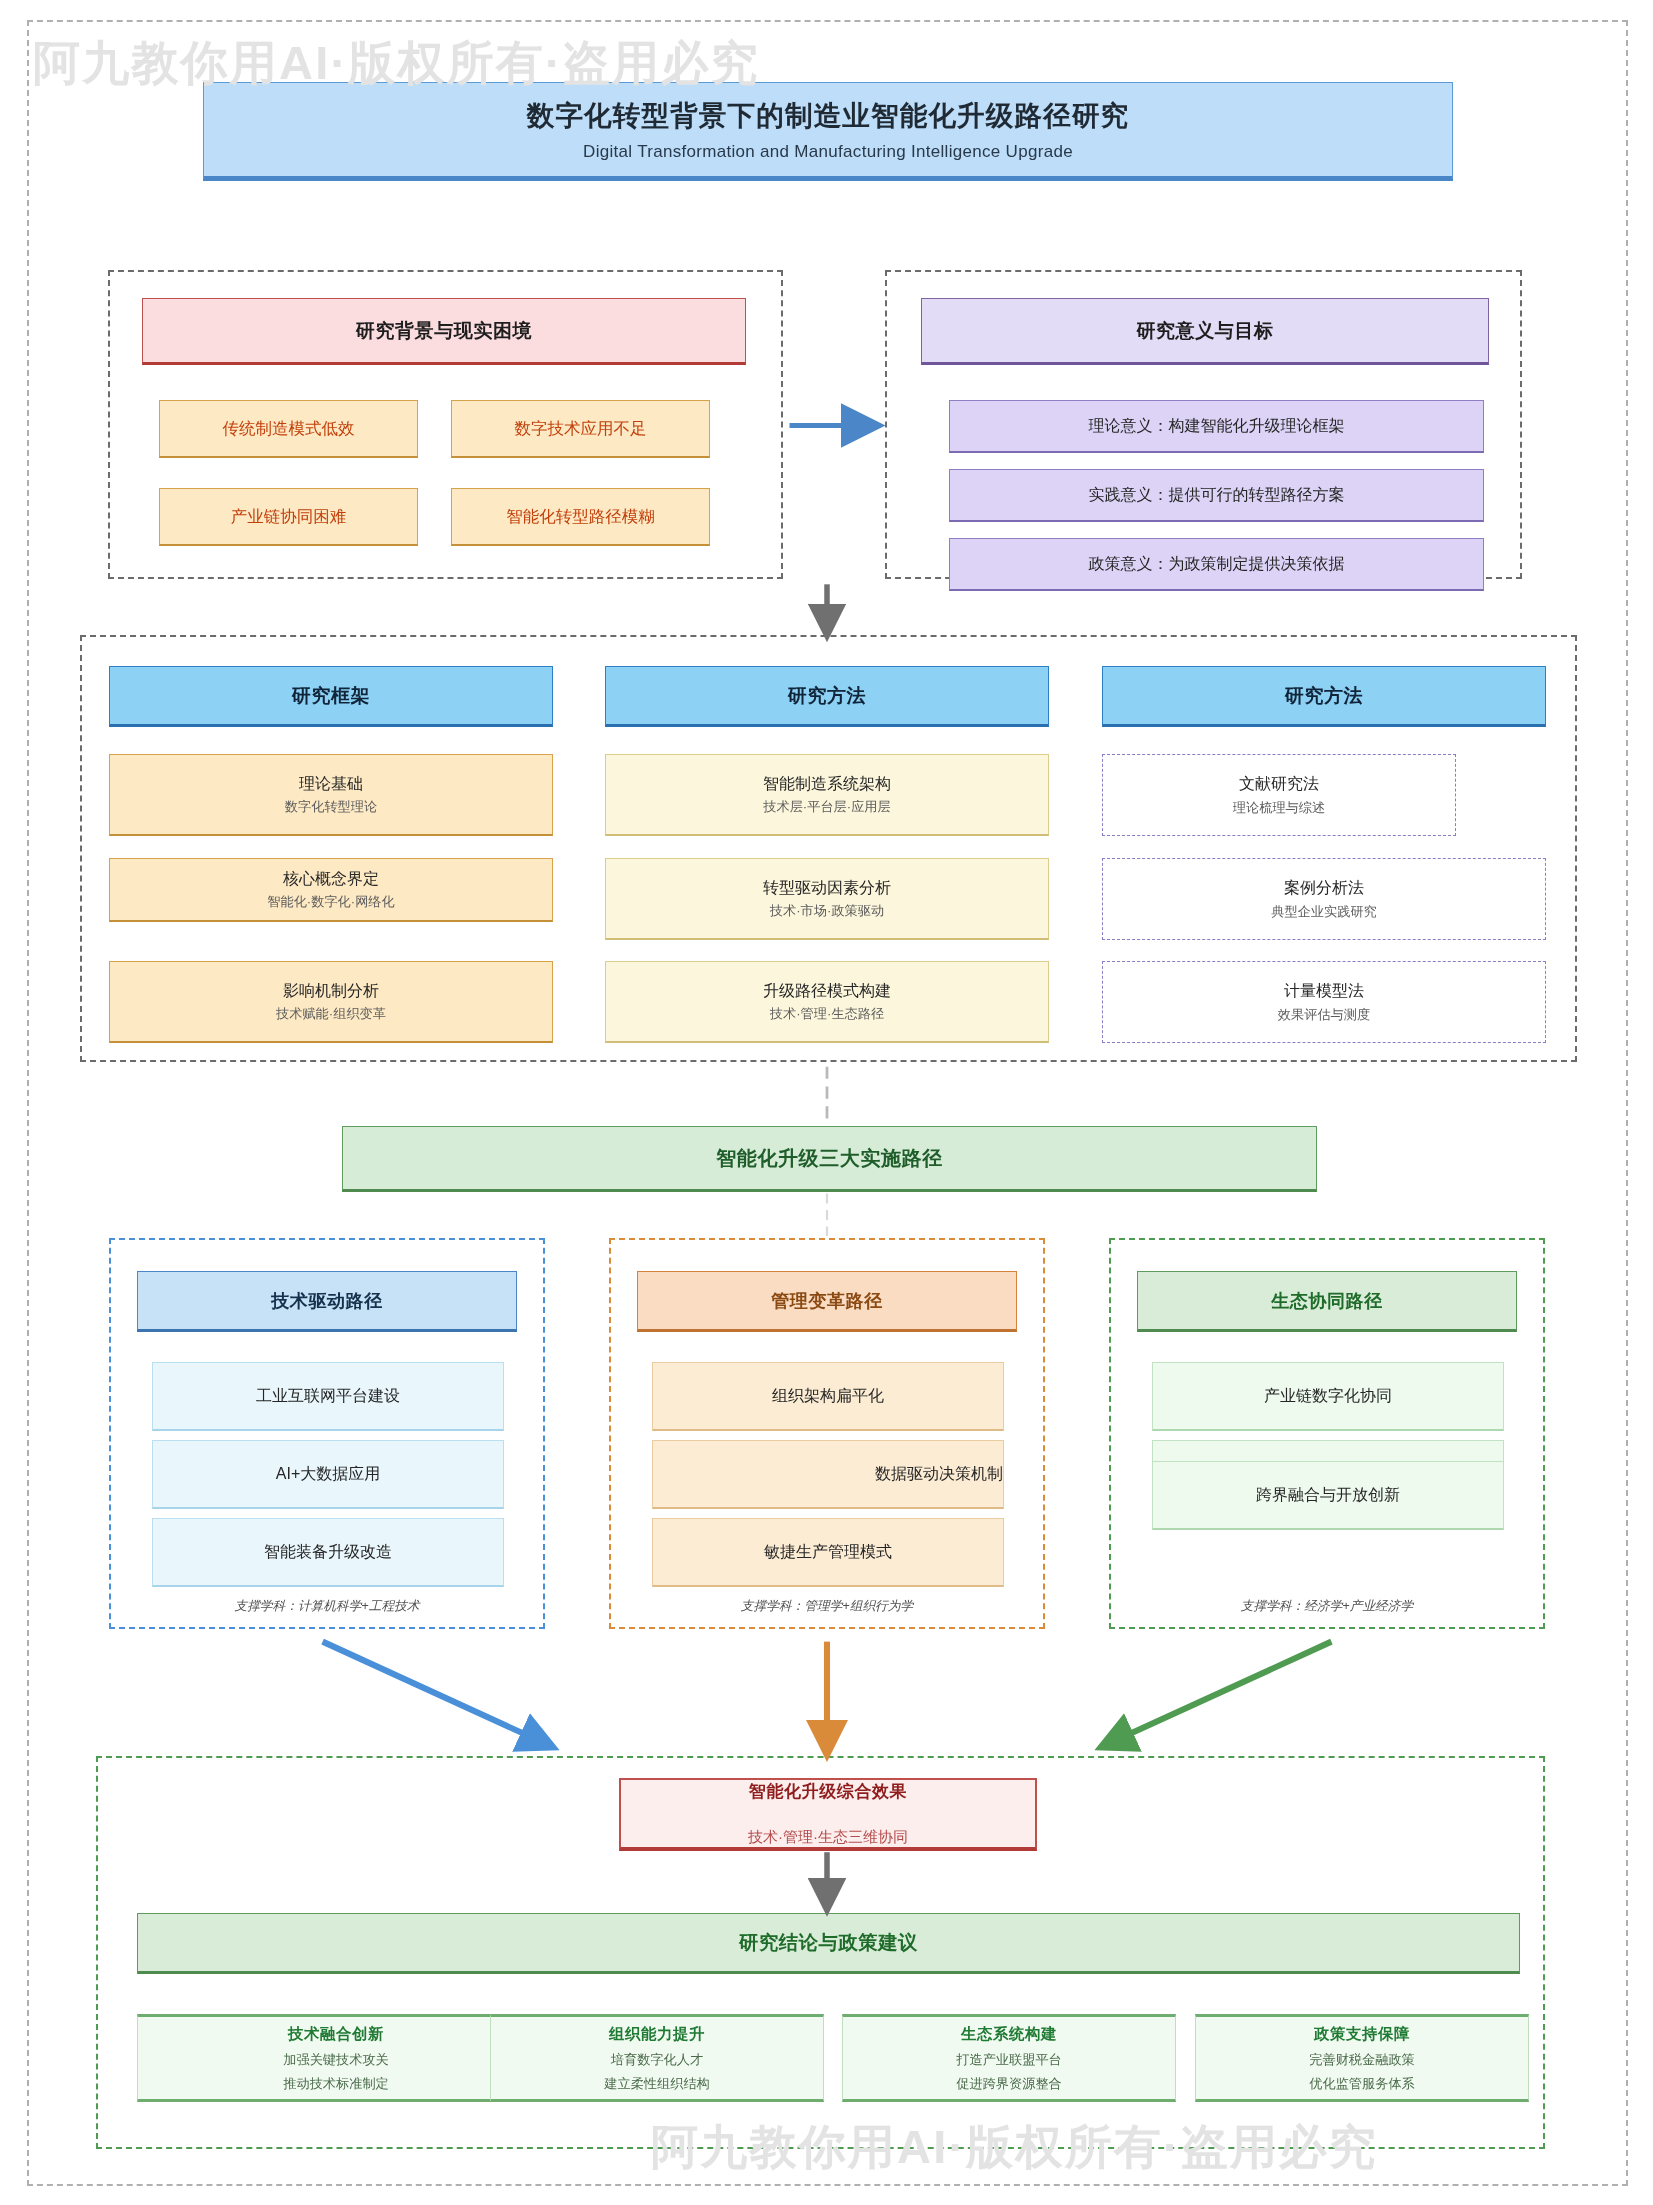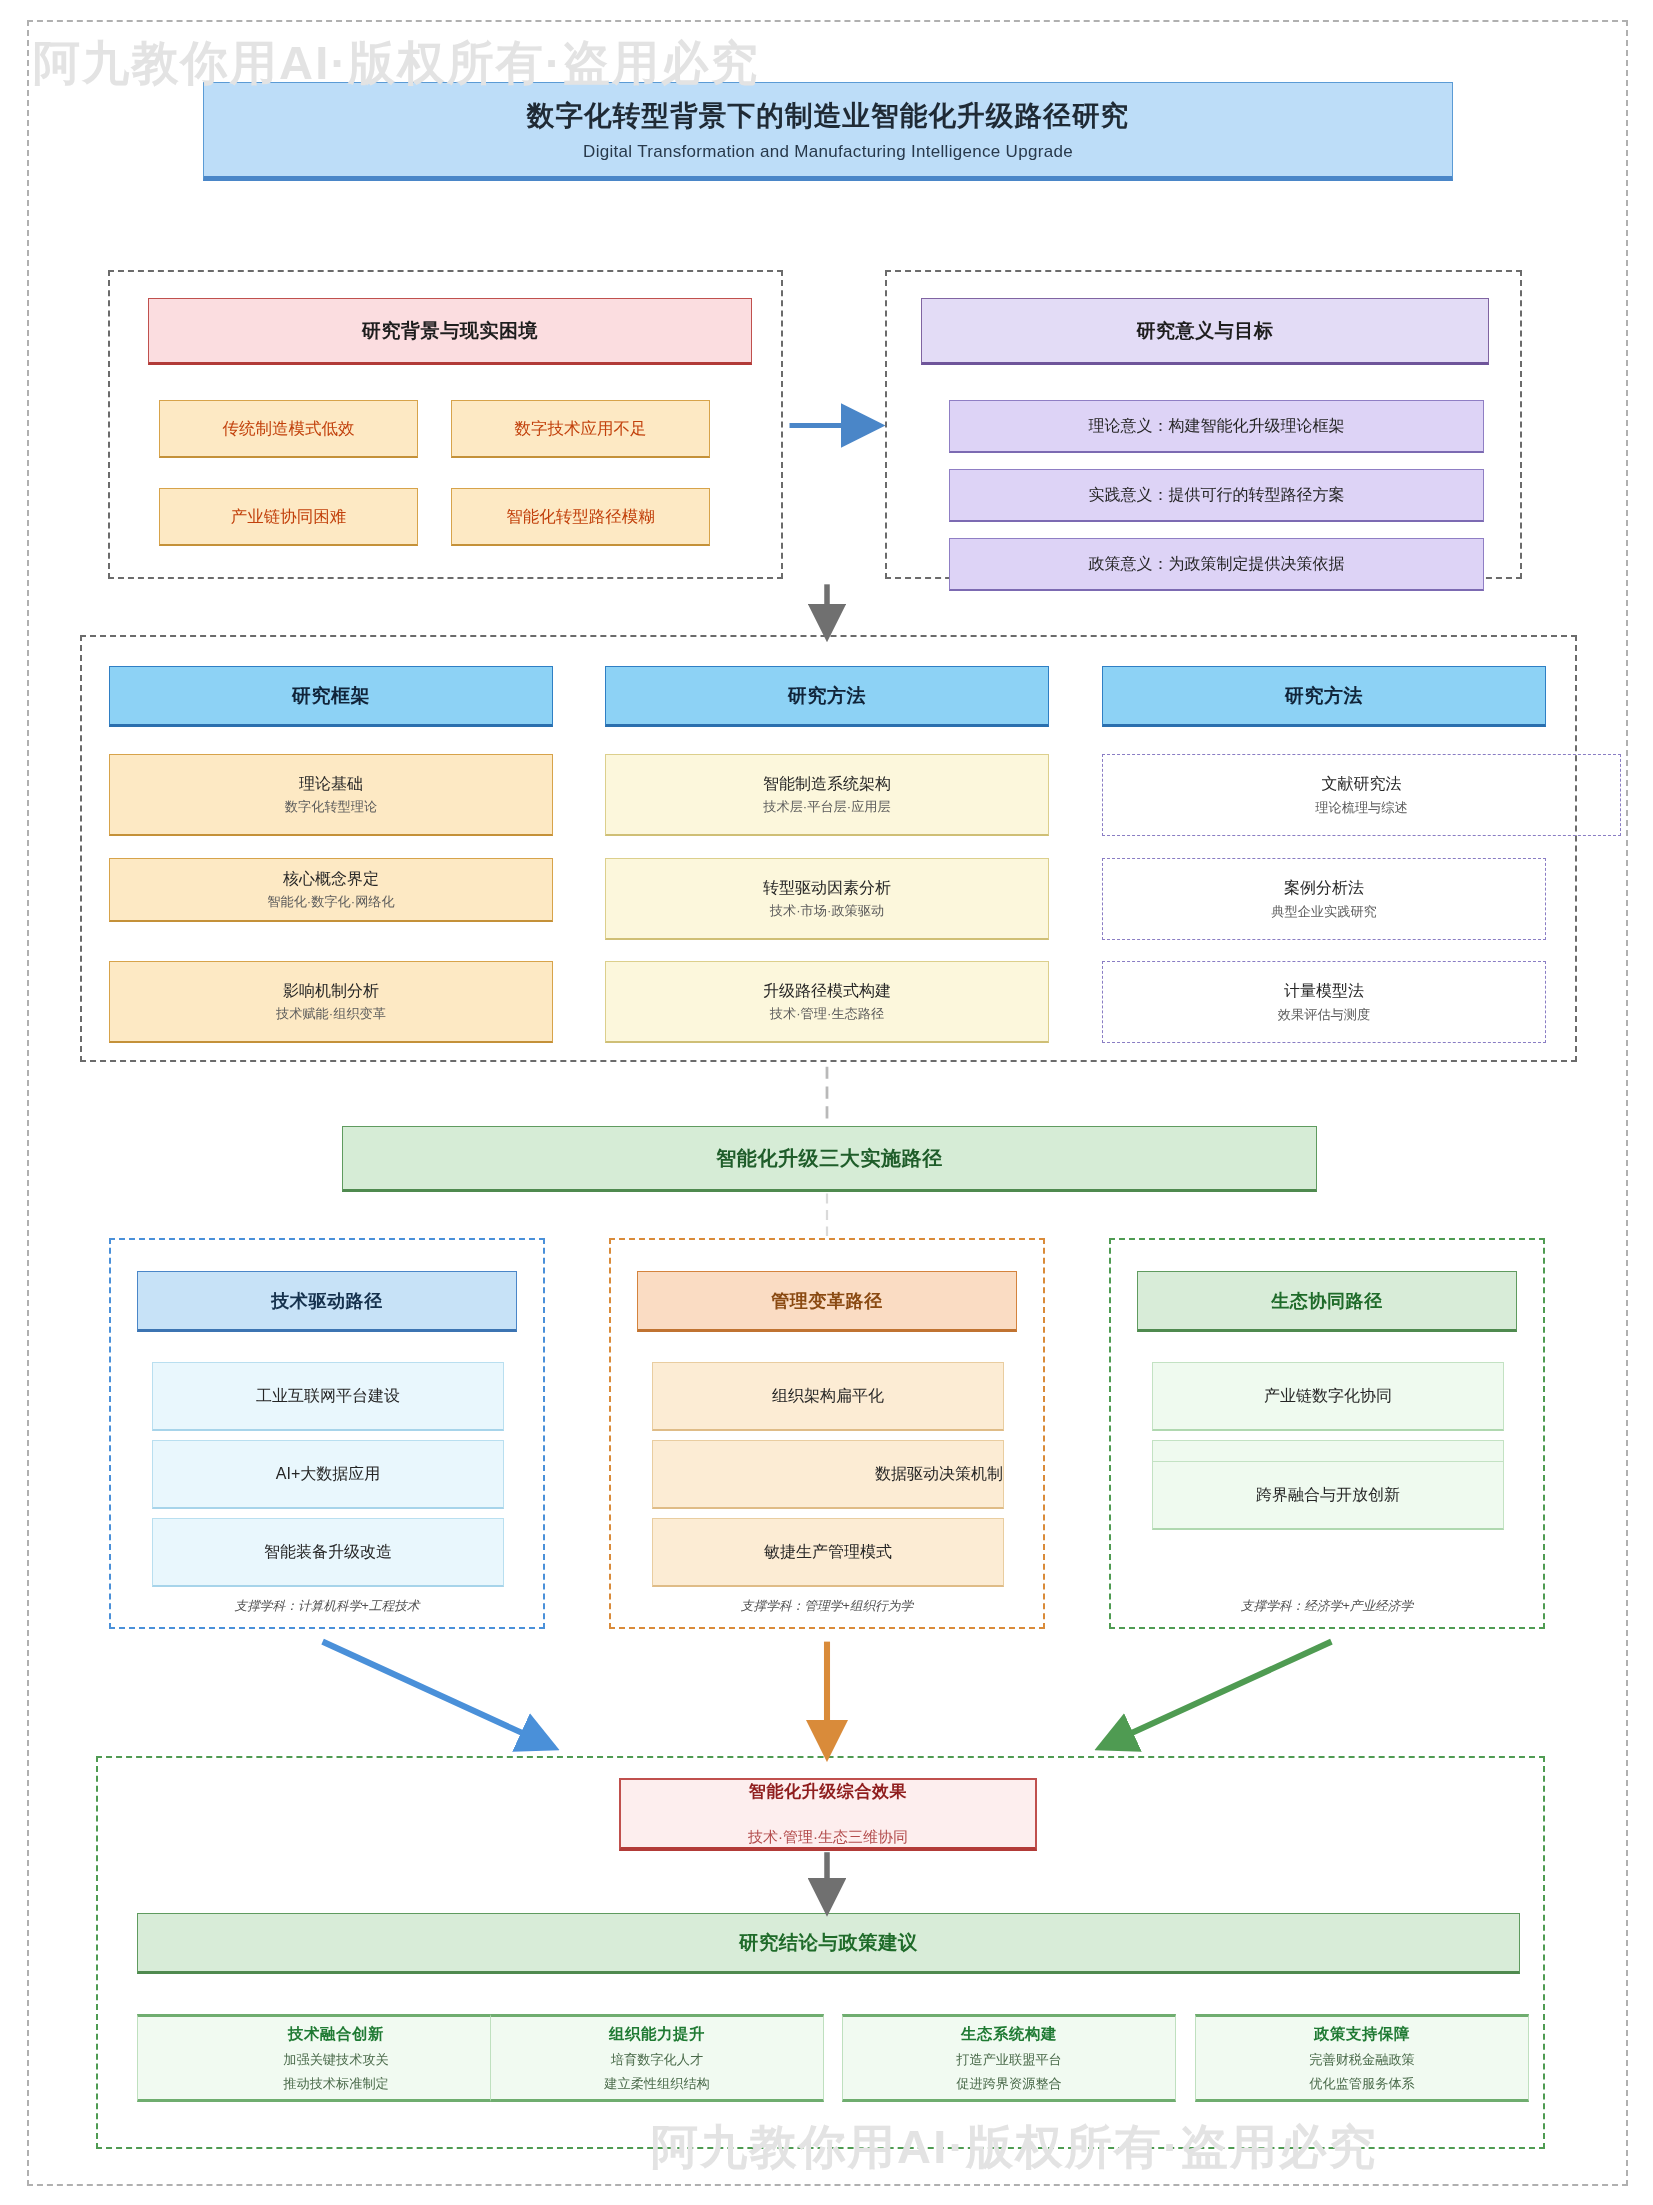--- a/index.html
+++ b/index.html
@@ -146,21 +146,21 @@
 
 <div class="canvas">
 
   <div class="title-box">
     <div class="title-main">数字化转型背景下的制造业智能化升级路径研究</div>
     <div class="title-sub">Digital Transformation and Manufacturing Intelligence Upgrade</div>
   </div>
 
   <div class="group" style="left:108px; top:270px; width:675px; height:309px;"></div>
 
-  <div class="hdr hdr-red" style="left:148px; top:298px; width:604px; height:67px; font-size:19px;">研究背景与现实困境</div>
+  <div class="hdr hdr-red" style="left:142px; top:298px; width:604px; height:67px; font-size:19px;">研究背景与现实困境</div>
 
   <div class="item it-amber" style="left:159px; top:400px; width:259px; height:58px;">
     <div class="t1b">传统制造模式低效</div>
   </div>
   <div class="item it-amber" style="left:451px; top:400px; width:259px; height:58px;">
     <div class="t1b">数字技术应用不足</div>
   </div>
   <div class="item it-amber" style="left:159px; top:488px; width:259px; height:58px;">
     <div class="t1b">产业链协同困难</div>
   </div>
@@ -206,21 +206,21 @@
   <div class="item it-cream" style="left:605px; top:858px; width:444px; height:82px;">
     <div class="t1">转型驱动因素分析</div>
     <div class="t2">技术·市场·政策驱动</div>
   </div>
   <div class="item it-cream" style="left:605px; top:961px; width:444px; height:82px;">
     <div class="t1">升级路径模式构建</div>
     <div class="t2">技术·管理·生态路径</div>
   </div>
 
   <div class="hdr hdr-blue" style="left:1102px; top:666px; width:444px; height:61px; font-size:19px;">研究方法</div>
-  <div class="item it-dashpur" style="left:1102px; top:754px; width:519px; height:82px;">
+  <div class="item it-dashpur" style="left:1102px; top:754px; width:354px; height:82px;">
     <div class="t1">文献研究法</div>
     <div class="t2">理论梳理与综述</div>
   </div>
   <div class="item it-dashpur" style="left:1102px; top:858px; width:444px; height:82px;">
     <div class="t1">案例分析法</div>
     <div class="t2">典型企业实践研究</div>
   </div>
   <div class="item it-dashpur" style="left:1102px; top:961px; width:444px; height:82px;">
     <div class="t1">计量模型法</div>
     <div class="t2">效果评估与测度</div>

